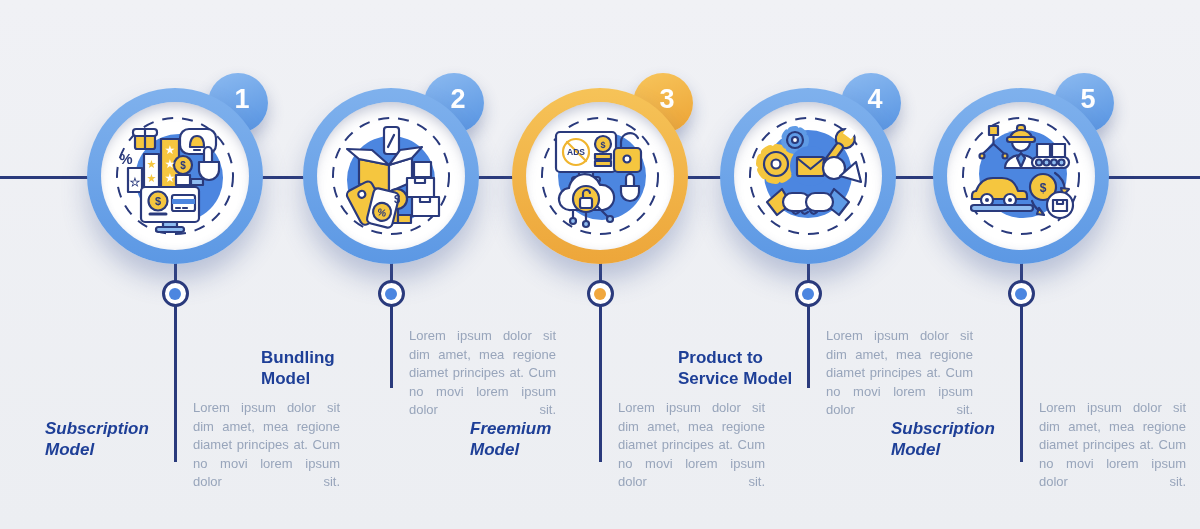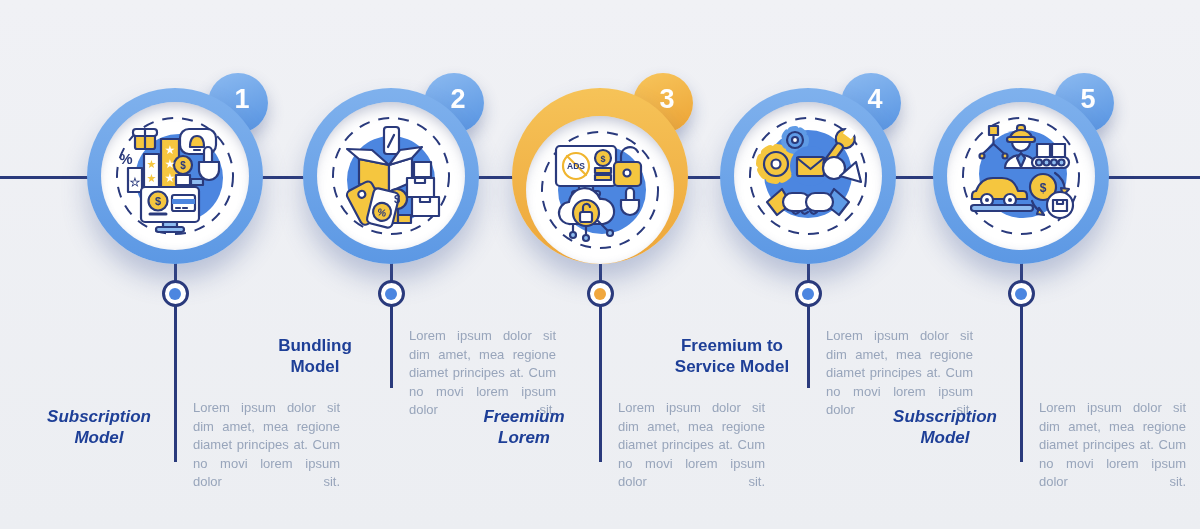--- a/index.html
+++ b/index.html
@@ -14,33 +14,33 @@
   .badge{position:absolute;left:33px;top:73px;width:60px;height:60px;border-radius:50%;
          display:flex;align-items:center;justify-content:center;z-index:1;
          box-shadow:0 9px 16px rgba(45,65,125,.30);}
   .accent-blue  .badge{background:linear-gradient(160deg,#8CBAF0 0%,#5E99E4 85%);}
   .accent-yellow .badge{background:linear-gradient(160deg,#F7C55C 0%,#EEA83A 85%);}
   .badge-num{color:#FFFFFF;font-size:27px;font-weight:bold;transform:translate(4px,-4px);}
   .big-circle{position:absolute;left:-88px;top:88px;width:176px;height:176px;border-radius:50%;
               z-index:2;display:flex;align-items:center;justify-content:center;
               box-shadow:0 16px 26px rgba(75,95,155,.32);}
   .accent-blue  .big-circle{background:linear-gradient(180deg,#7FB1ED 0%,#5C98E4 100%);}
-  .accent-yellow .big-circle{background:linear-gradient(180deg,#F6C358 0%,#EDA63A 100%);align-items:flex-end;}
+  .accent-yellow .big-circle{background:linear-gradient(180deg,#F6C358 0%,#EDA63A 100%);}
   .inner-circle{position:relative;width:148px;height:148px;border-radius:50%;background:#FFFFFF;
                 overflow:hidden;
                 box-shadow:inset 0 10px 14px -6px rgba(110,120,155,.45),
                            inset 0 -4px 10px -7px rgba(110,120,155,.30);}
   svg.icon{position:absolute;left:0;top:0;}
   .dot{position:absolute;left:-13.5px;top:280px;width:27px;height:27px;border-radius:50%;
        background:#FFFFFF;border:3px solid #2A3A7C;box-sizing:border-box;z-index:3;
        display:flex;align-items:center;justify-content:center;}
   .dot-core{display:block;width:12px;height:12px;border-radius:50%;}
   .accent-blue  .dot-core{background:#4C86E0;}
   .accent-yellow .dot-core{background:#F0A73E;}
-  .title{position:absolute;left:-146px;width:132px;margin:4px;text-align:center;
+  .title{position:absolute;left:-146px;width:132px;margin:16px;text-align:left;
          color:#1E3F97;font-size:17px;font-weight:bold;line-height:21px;white-space:pre-line;}
   .step.low  .title{top:402px;font-style:italic;}
   .step.high .title{top:331px;}
   .body{position:absolute;left:15px;width:147px;margin:3px;color:#98A5BB;font-size:13px;
         line-height:18.5px;text-align:justify;text-align-last:justify;}
   .step.low  .body{top:396px;}
   .step.high .body{top:324px;}
   .gl{font-family:"Liberation Sans",sans-serif;font-weight:bold;fill:#2A3A7C;stroke:none;}
 </style>
 </head>
@@ -188,21 +188,21 @@
           </g>
           <text class="gl" x="50" y="53" font-size="8.5" text-anchor="middle">ADS</text>
           <text class="gl" x="77" y="46" font-size="9" text-anchor="middle">$</text>
         </svg>
       </div>
     </div>
     <div class="dot">
         <i class="dot-core"></i>
       </div>
     <h3 class="title">Freemium
-Lorem</h3>
+Model</h3>
     <p class="body">Lorem ipsum dolor sit dim amet, mea regione diamet principes at. Cum no movi lorem ipsum dolor sit.</p>
   </div>
 
   <div class="step high accent-blue" style="left:808px">
     <div class="stem"></div>
     <div class="badge">
       <span class="badge-num">4</span>
     </div>
     <div class="big-circle">
       <div class="inner-circle">
@@ -231,21 +231,21 @@
             <rect x="49" y="91" width="27" height="18" rx="9" fill="#FFFFFF"></rect>
             <rect x="72" y="91" width="27" height="18" rx="9" fill="#FFFFFF"></rect>
             <path d="M58 109q3 5 7 1M67 109q3 5 7 1M76 109q3 5 7 1" fill="none"></path>
           </g>
         </svg>
       </div>
     </div>
     <div class="dot">
         <i class="dot-core"></i>
       </div>
-    <h3 class="title">Freemium to
+    <h3 class="title">Product to
 Service Model</h3>
     <p class="body">Lorem ipsum dolor sit dim amet, mea regione diamet principes at. Cum no movi lorem ipsum dolor sit.</p>
   </div>
 
   <div class="step low accent-blue" style="left:1021px">
     <div class="stem"></div>
     <div class="badge">
       <span class="badge-num">5</span>
     </div>
     <div class="big-circle">

